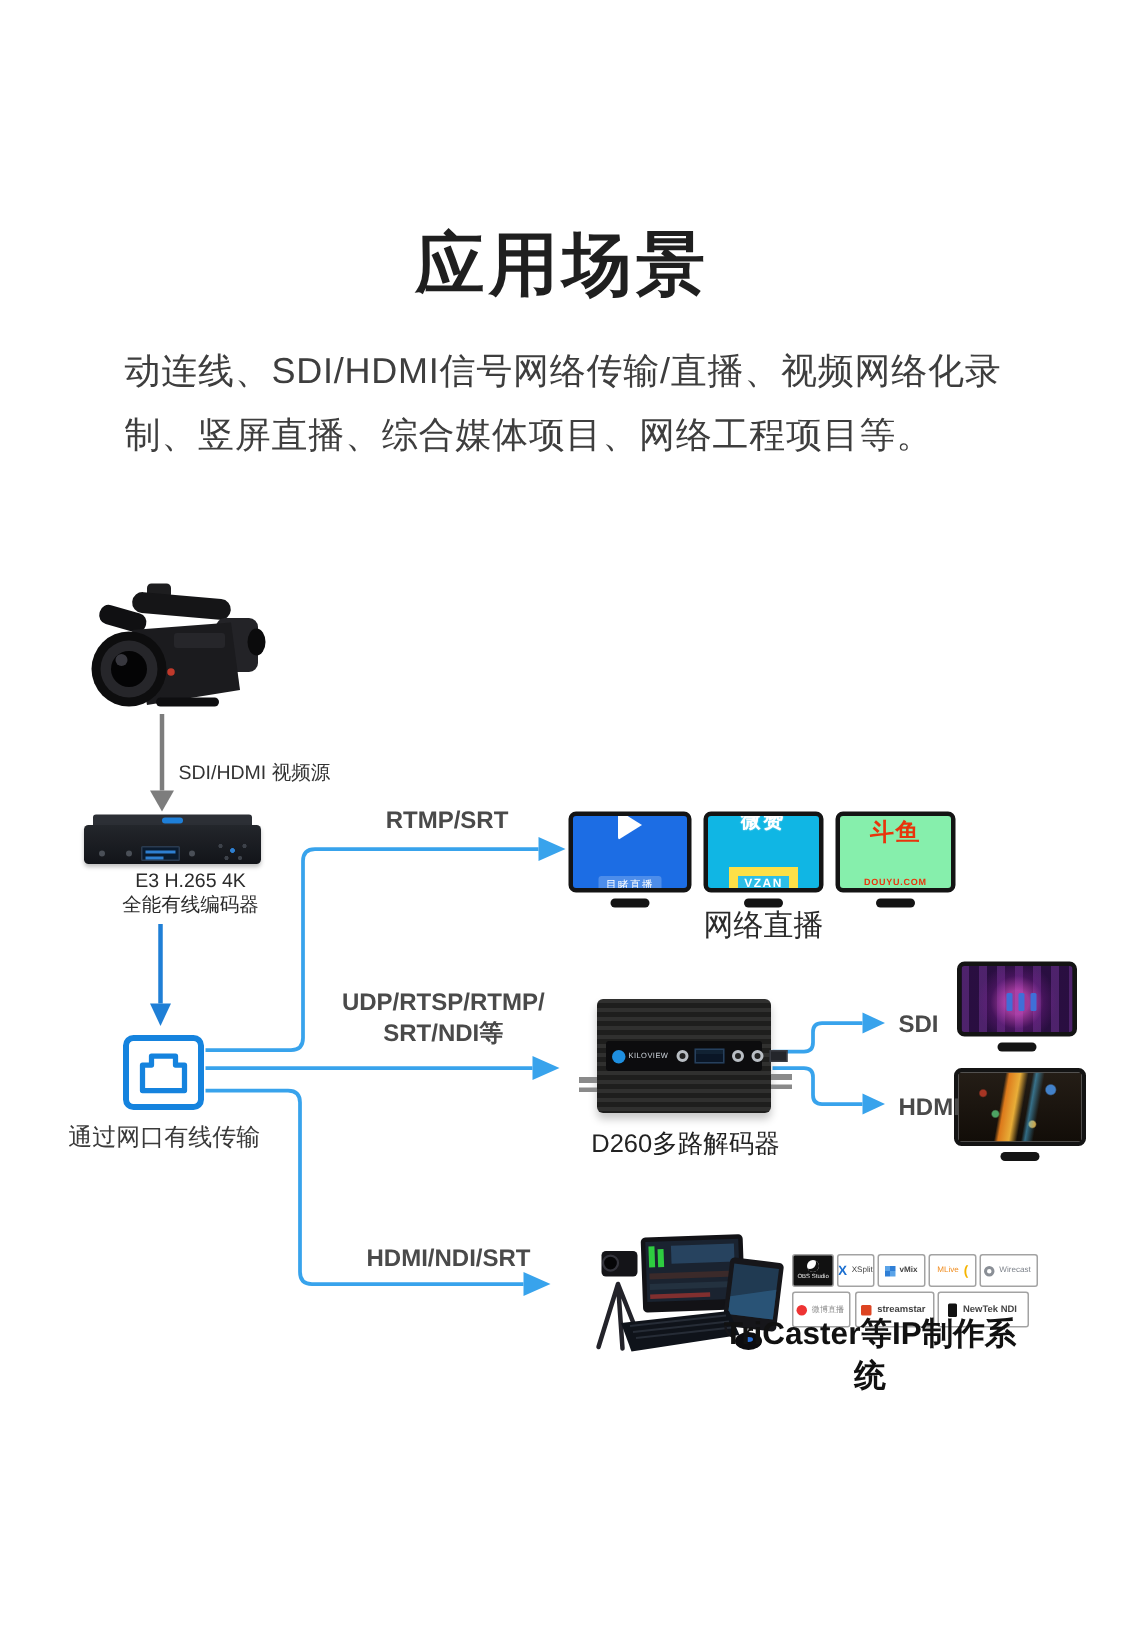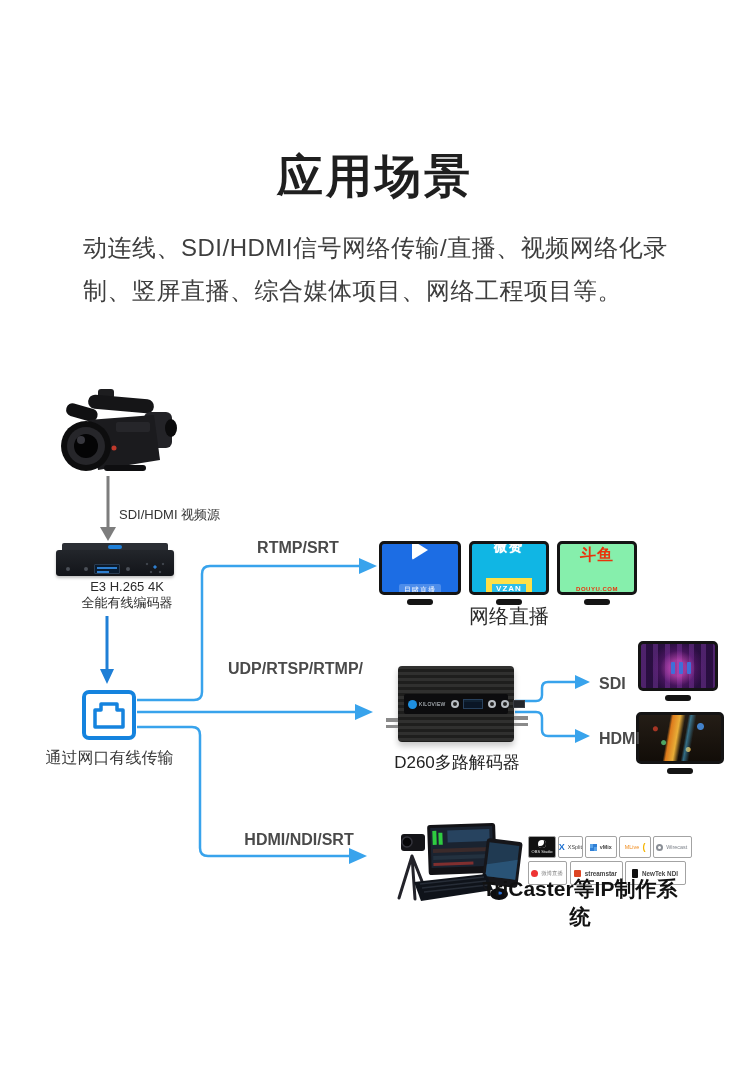--- a/index.html
+++ b/index.html
@@ -194,20 +194,21 @@
   <div class="rj45">
     <svg width="46" height="42" viewBox="0 0 46 42">
       <path d="M9 33 L9 16 L15 16 L15 10 L31 10 L31 16 L37 16 L37 33 Z" fill="none" stroke="#1583de" stroke-width="3.5" stroke-linejoin="round"></path>
     </svg>
   </div>
   <div class="cn-caption" style="left:32px;top:748px;width:155px;font-size:16px;color:#3a3a3a;">通过网口有线传输</div>
 
   <div class="proto-label" style="left:238px;top:537px;width:120px;">RTMP/SRT</div>
   <div class="proto-label" style="left:213px;top:658px;width:165px;">
     <div>UDP/RTSP/RTMP/</div>
+    <div>SRT/NDI等</div>
   </div>
   <div class="proto-label" style="left:229px;top:829px;width:140px;">HDMI/NDI/SRT</div>
 
   <div class="monitor" style="left:379px;top:541px;width:82px;height:54px;">
     <div class="screen" style="background:#1c6de4;">
       <span class="play-tri"></span>
       <span class="mudu-tag">目睹直播</span>
     </div>
     <div class="stand"></div>
   </div>

